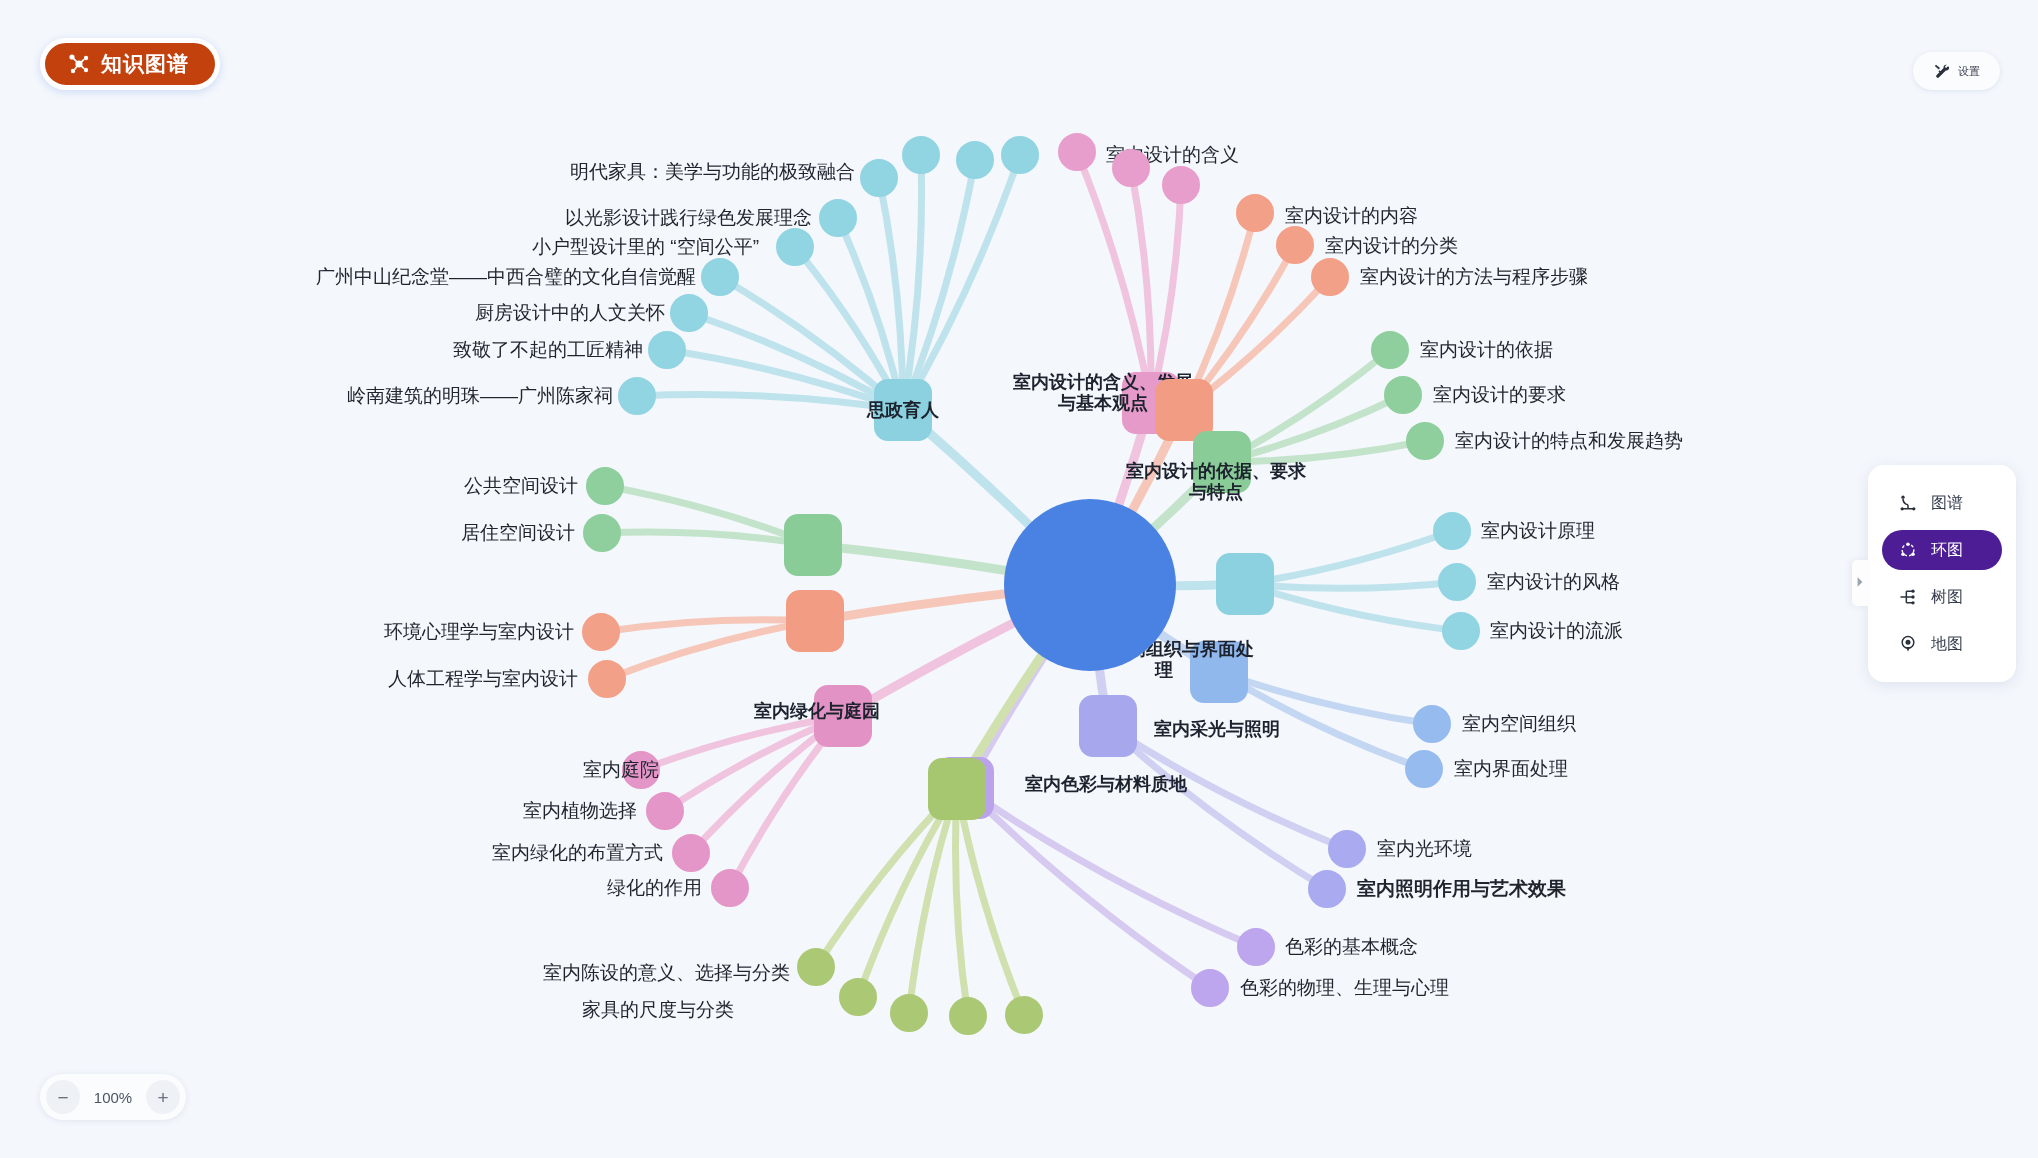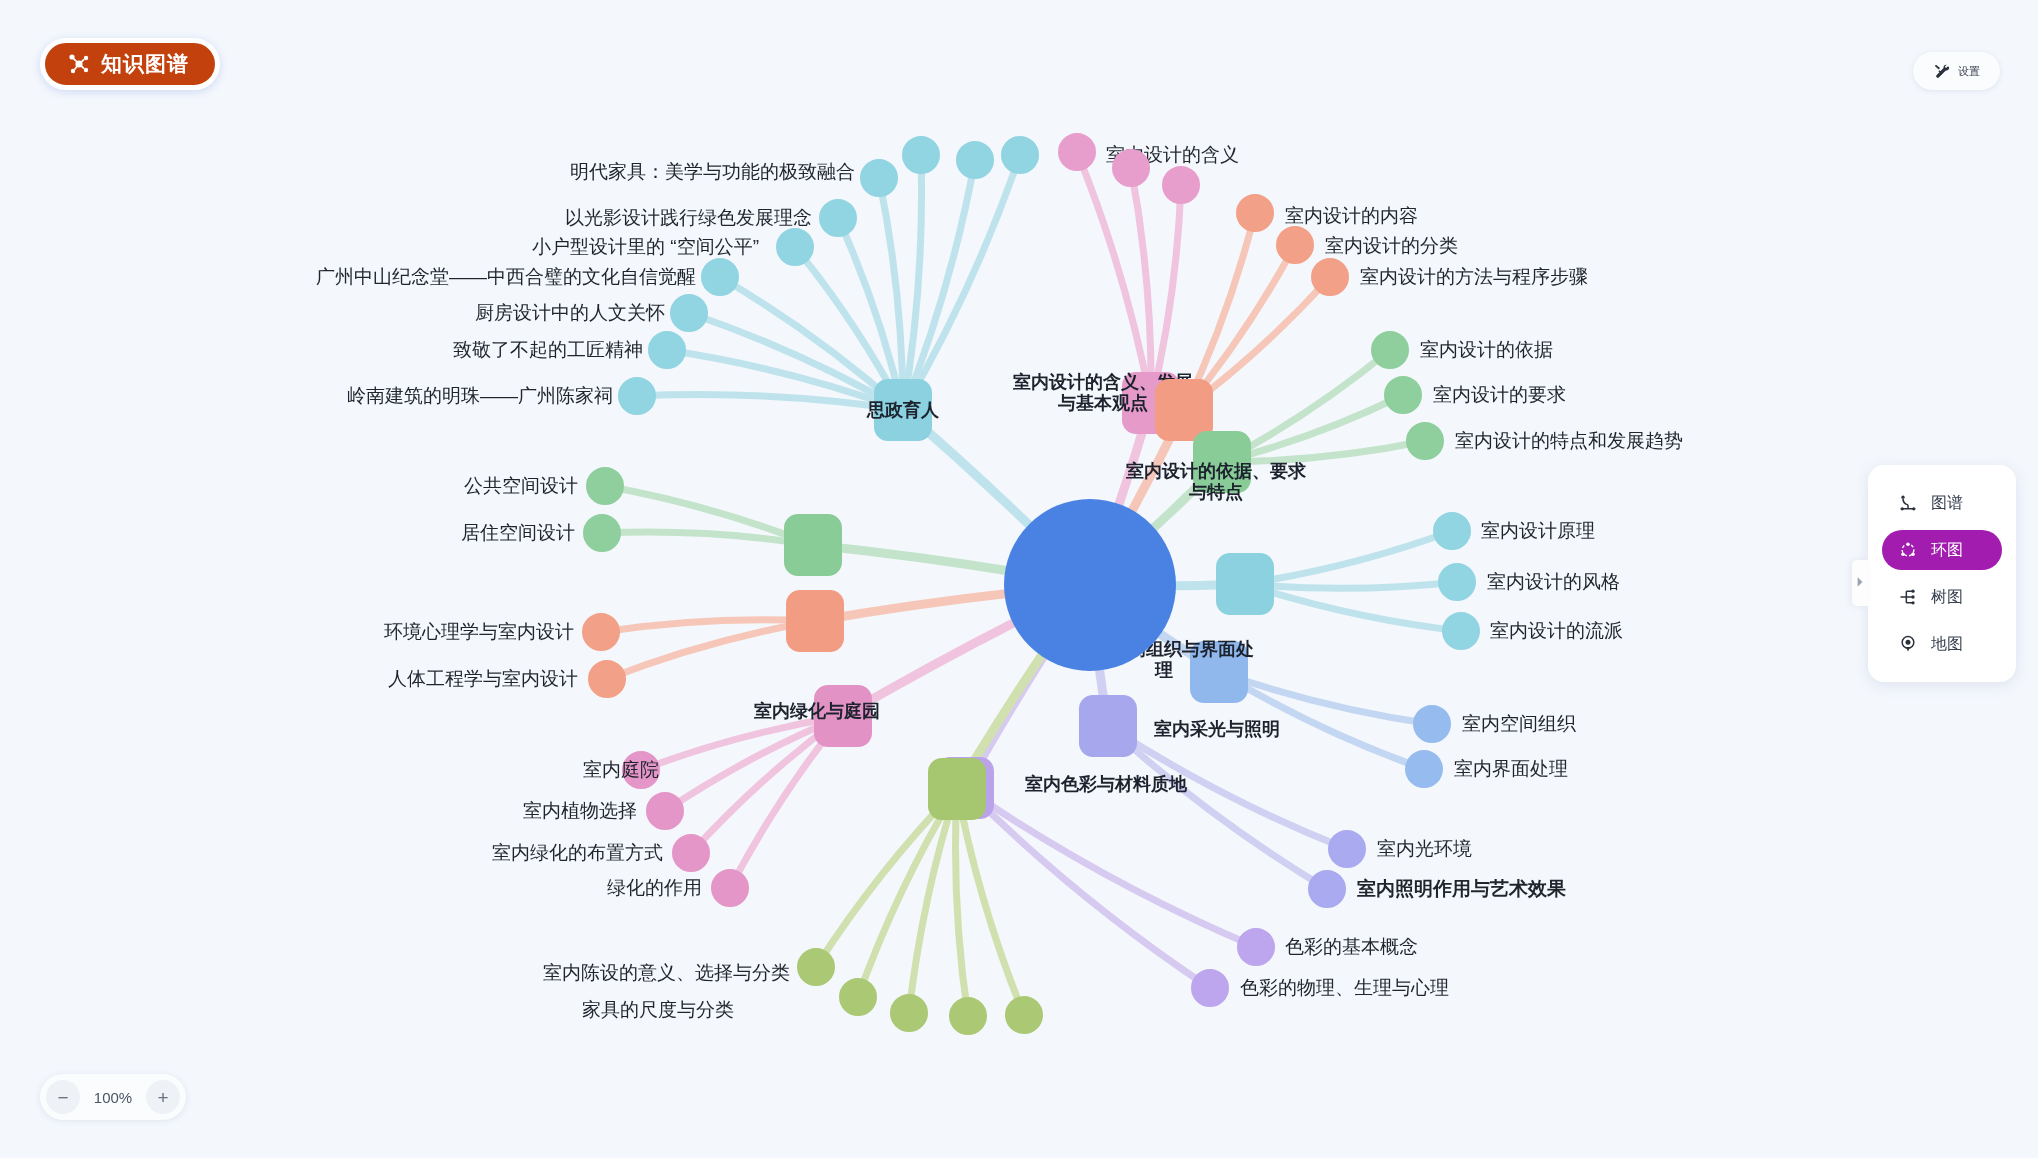--- a/index.html
+++ b/index.html
@@ -42,21 +42,21 @@
     background: #ffffff; border-radius: 16px;
     box-shadow: 0 3px 14px rgba(110,130,170,.17);
     display: flex; flex-direction: column; gap: 7px;
   }
   .dock-item {
     display: flex; align-items: center; gap: 13px;
     height: 40px; padding: 0 16px; border-radius: 20px;
     color: #3a4150; font-size: 16px; cursor: pointer;
   }
   .dock-item .dicon { width: 20px; height: 20px; display:flex; flex:0 0 20px; }
-  .dock-item.active { background: #a21caf; color: #fff; }
+  .dock-item.active { background: #4c1d95; color: #fff; }
   #dock-handle {
     position: absolute; right: 170px; top: 560px;
     width: 16px; height: 46px;
     background: #fdfdfe; border-radius: 5px 0 0 5px;
     box-shadow: -2px 0 6px rgba(120,140,180,.13);
     display: flex; align-items: center; justify-content: center;
     cursor: pointer;
   }
 
   

